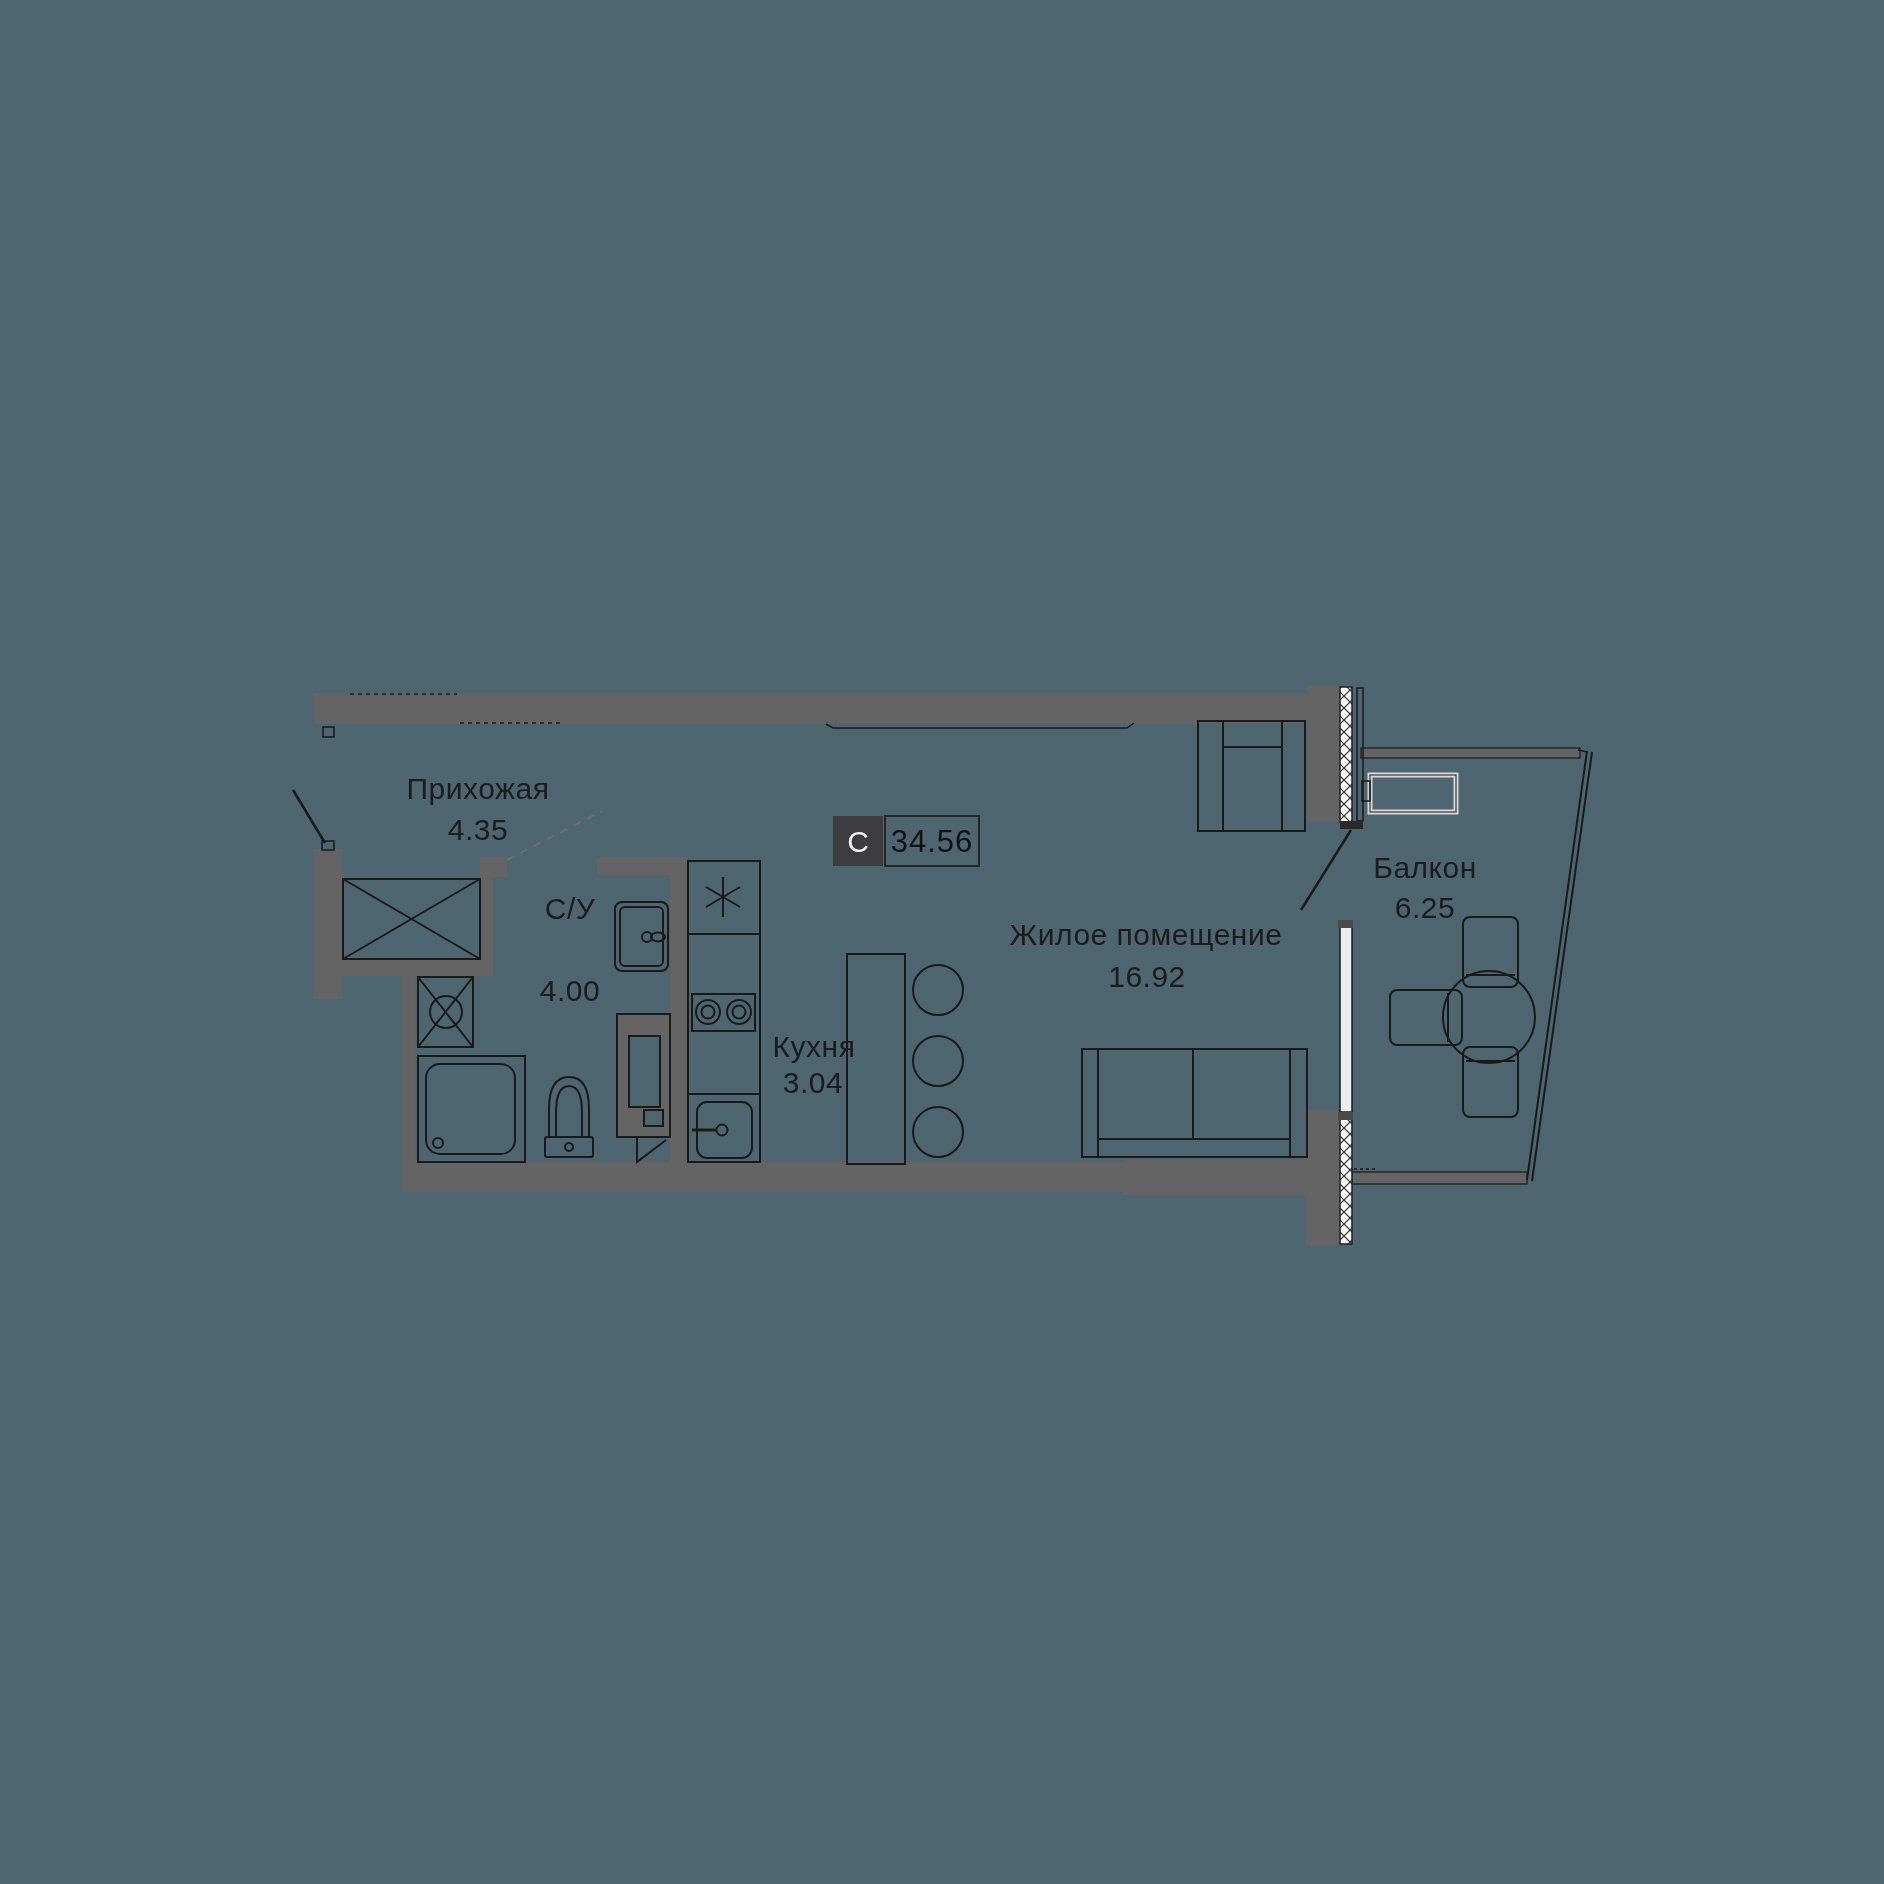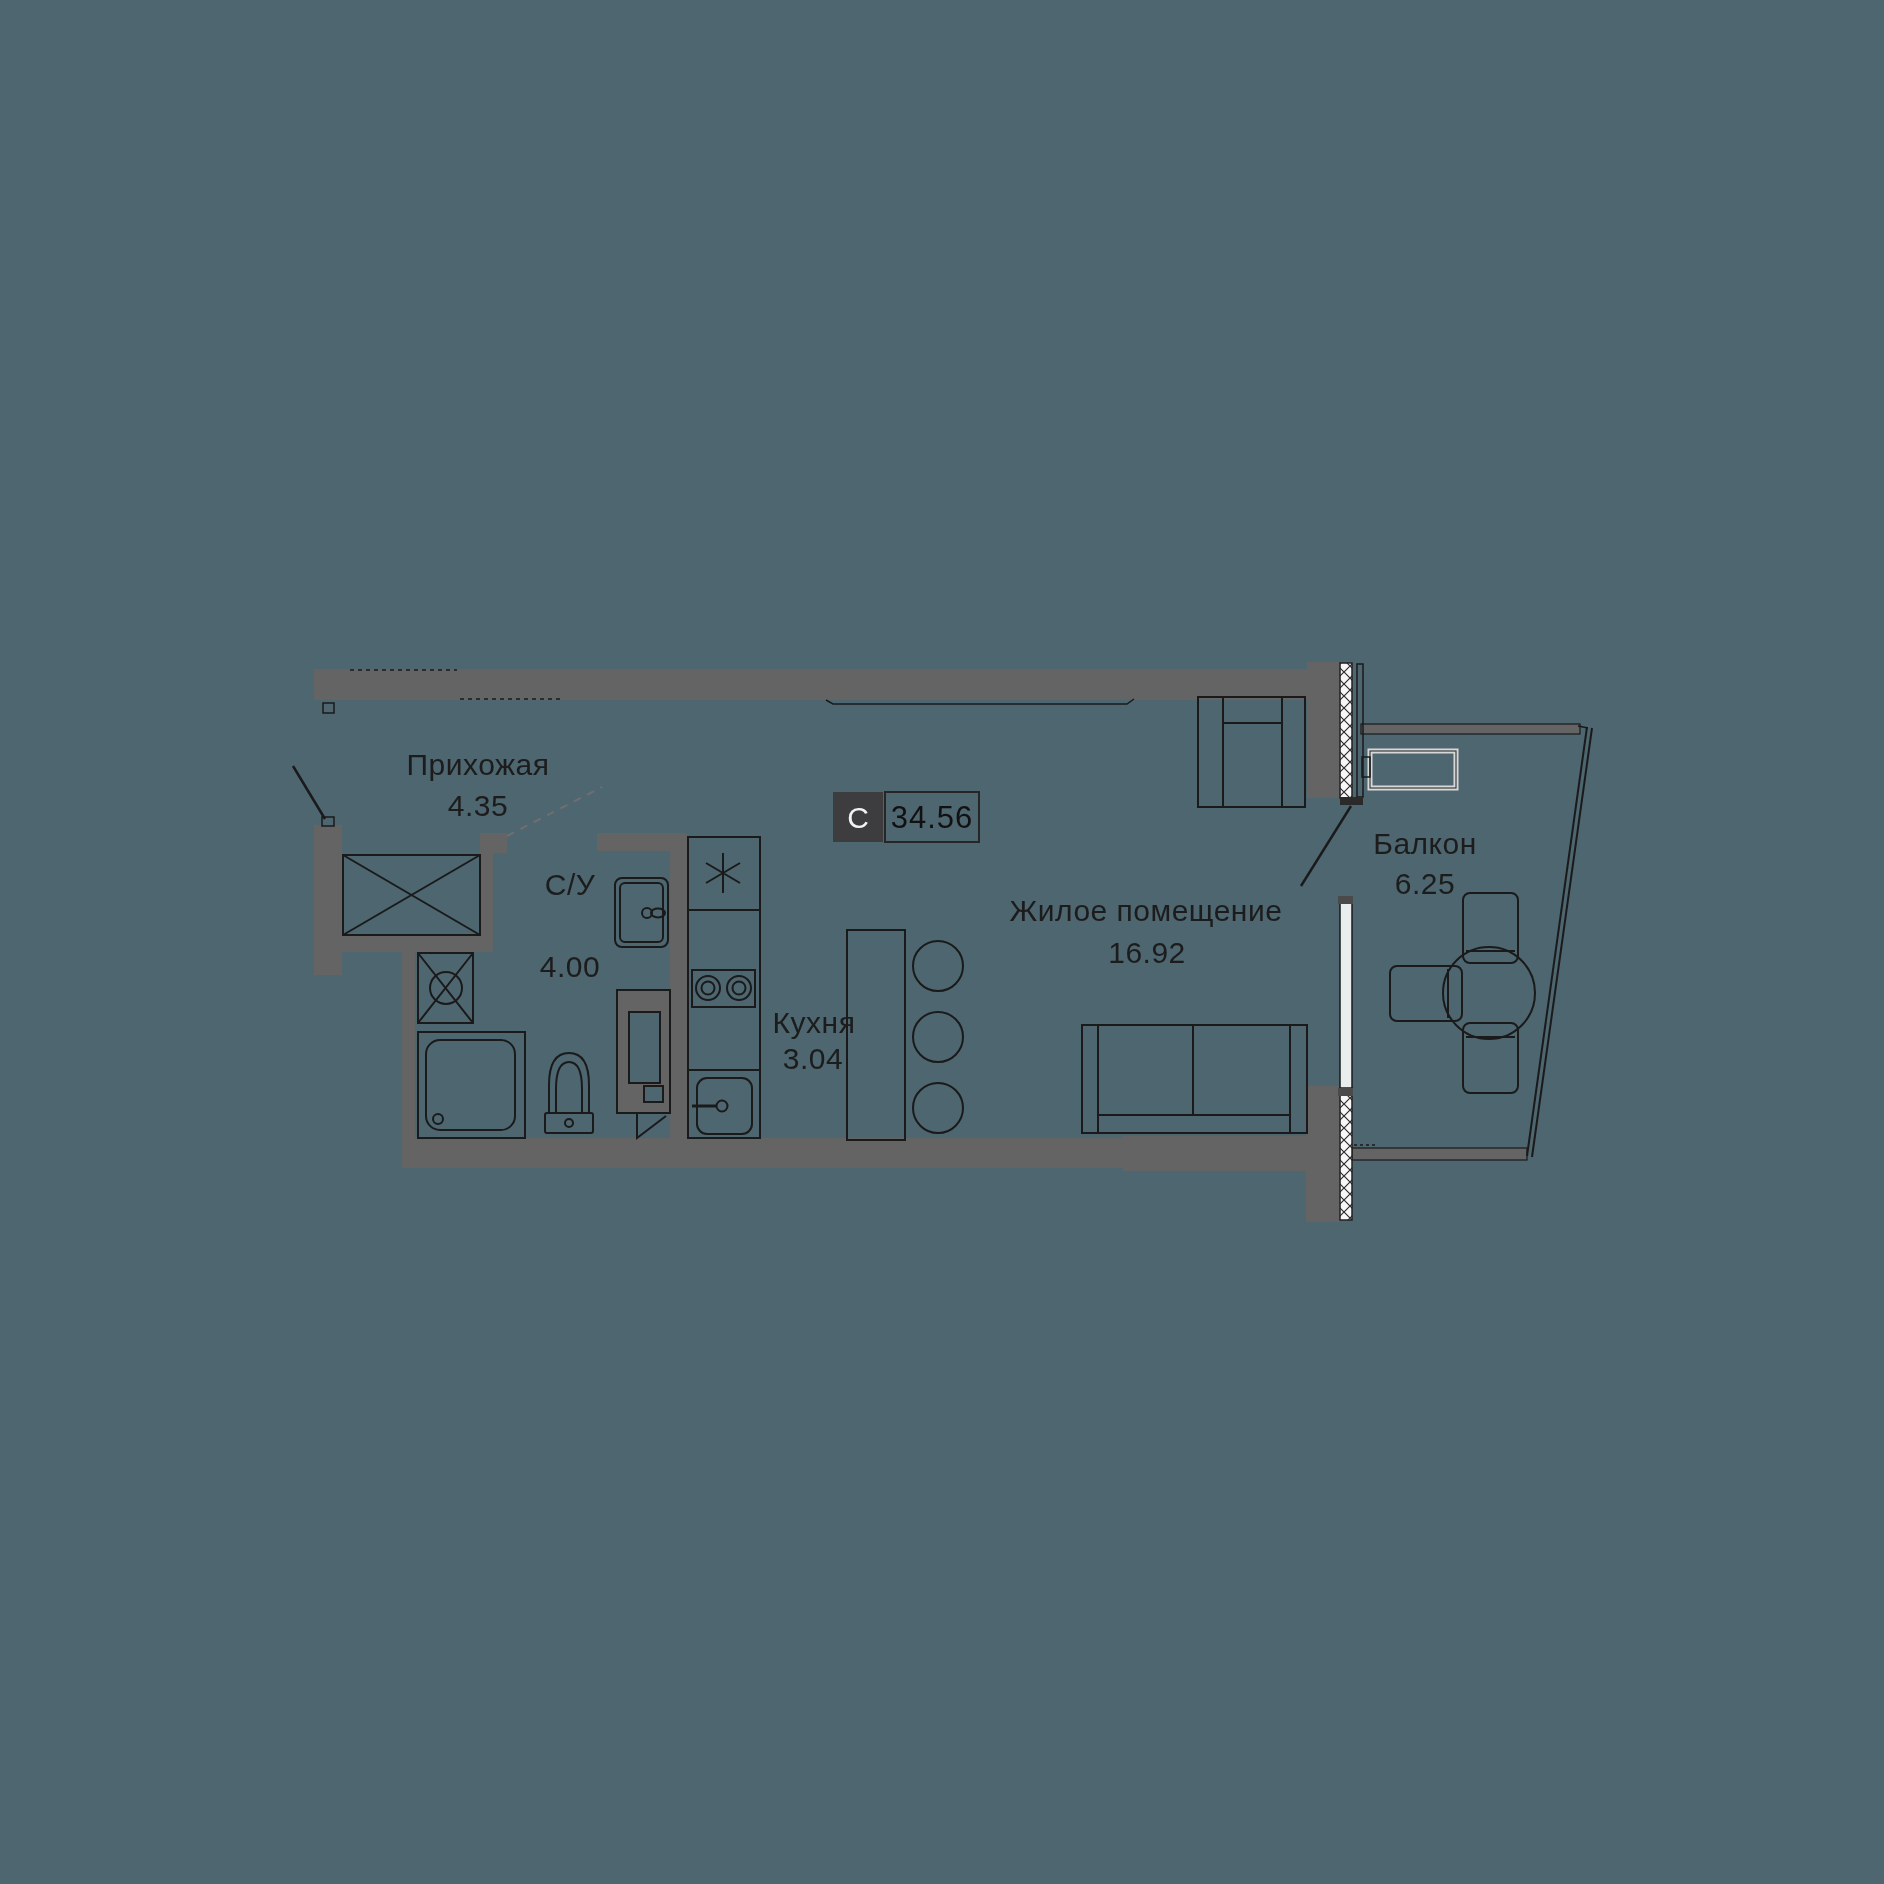--- a/index.html
+++ b/index.html
@@ -1,16 +1,16 @@
 <!DOCTYPE html>
 <html><head>
 <meta charset="utf-8">
 <style>
   html,body{margin:0;padding:0;background:#4d6670;}
-  .stage{position:relative;width:1884px;height:1792px;overflow:hidden;}
+  .stage{position:relative;width:1884px;height:1792px;overflow:hidden;margin-top:24px;}
   svg{display:block;}
   text{font-family:"Liberation Sans","DejaVu Sans",sans-serif;}
   .room-name,.room-area{font-size:30px;letter-spacing:.5px;}
   .badge-letter{font-size:30px;}
   .badge-value{font-size:31px;letter-spacing:1px;}
 </style>
 </head>
 <body>
 
 <div class="stage">

